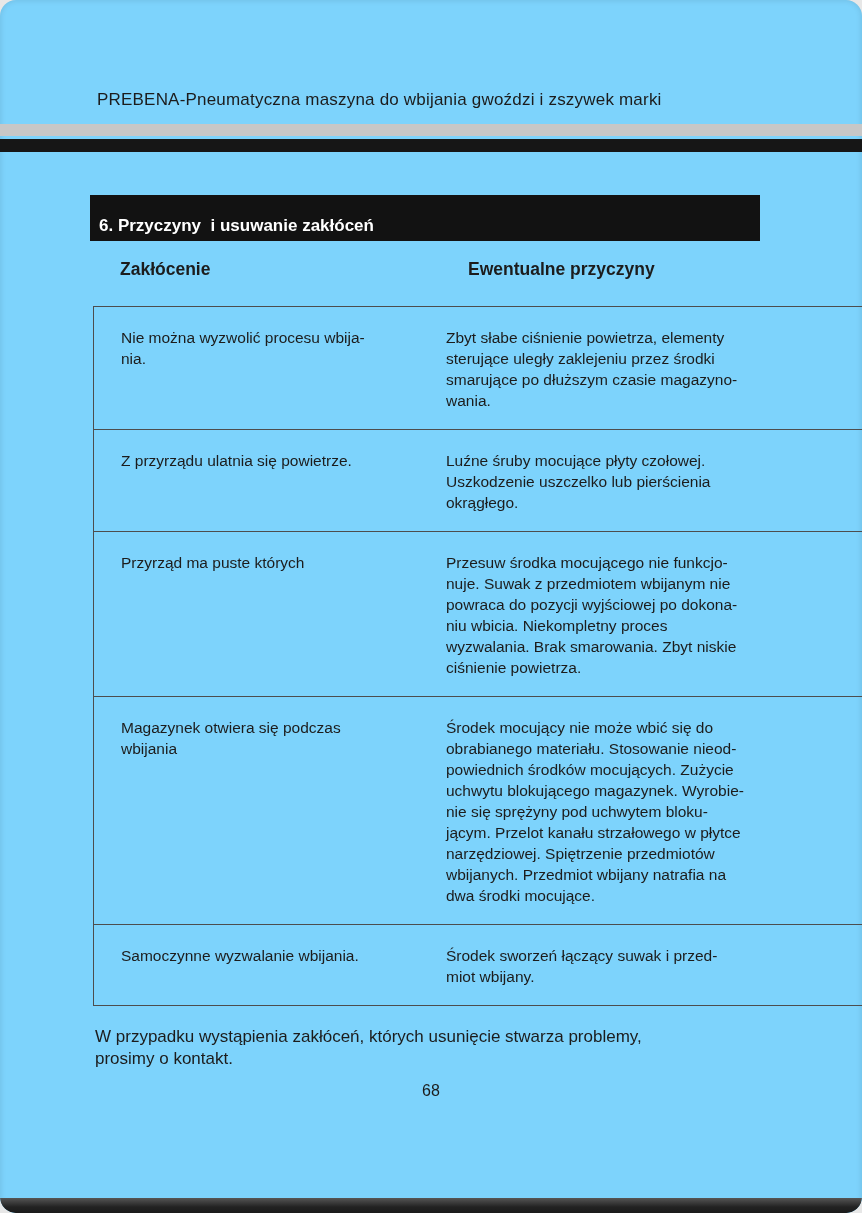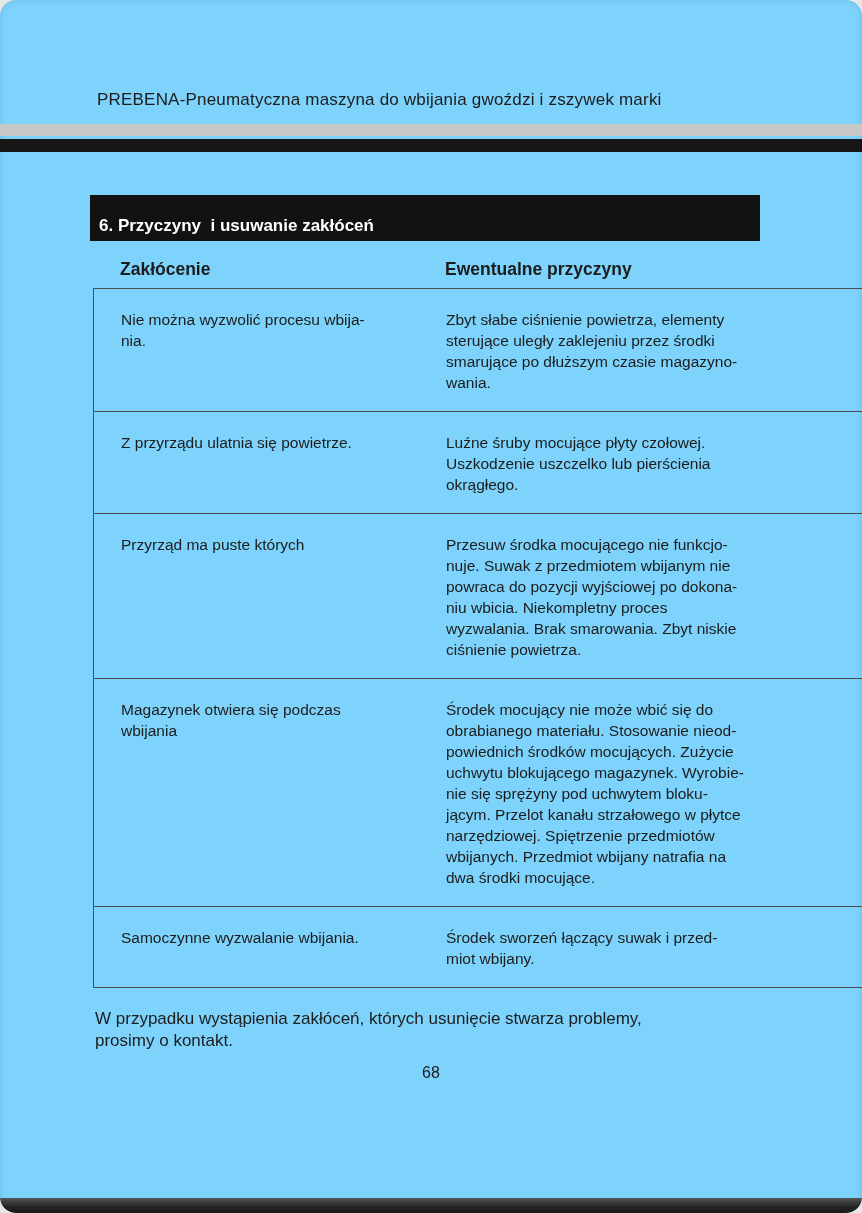--- a/index.html
+++ b/index.html
@@ -49,25 +49,26 @@
     box-sizing: border-box;
     white-space: pre-wrap;
   }
   .col-headers {
     margin-left: 93px;
     margin-top: 18px;
     display: grid;
     grid-template-columns: 352px 1fr;
     font-weight: bold;
     font-size: 17.5px;
+    gap: 23px;
   }
   .col-headers .col-h:first-child { padding-left: 27px; }
   .ts-table {
     margin-left: 93px;
-    margin-top: 8px;
+    margin-top: 26px;
     border-top: 1px solid #4d4d4d;
     border-left: 1px solid #4d4d4d;
   }
   .ts-row {
     display: grid;
     grid-template-columns: 352px 1fr;
     border-bottom: 1px solid #4d4d4d;
     padding: 20px 0 18px 0;
   }
   .cell {

